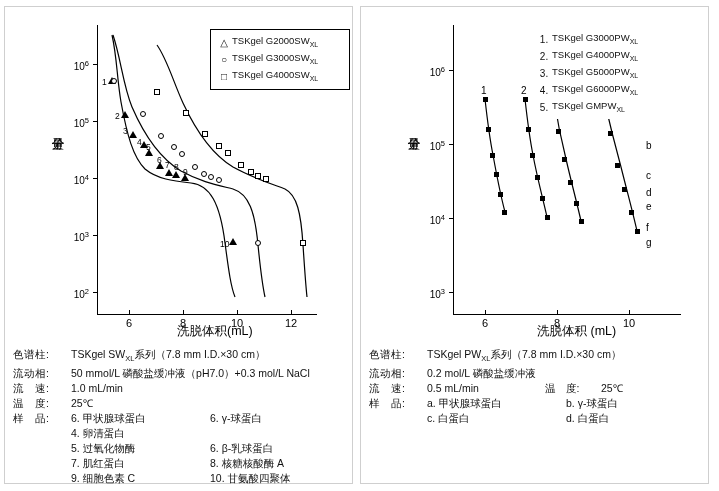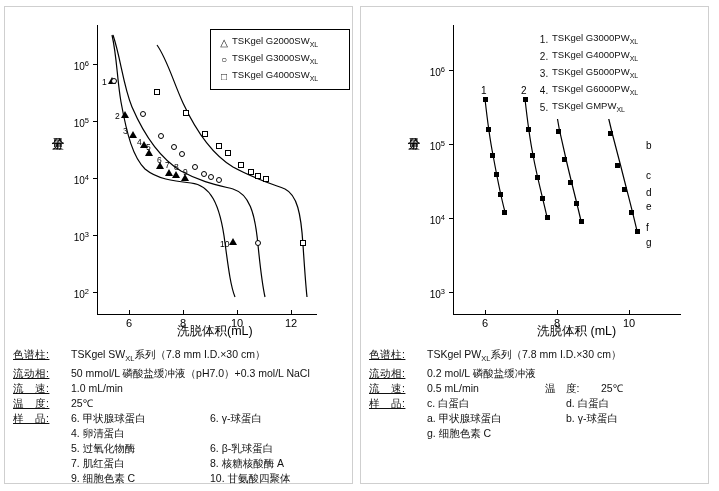--- a/index.html
+++ b/index.html
@@ -53,21 +53,21 @@
   .pt-circ{position:absolute;width:6px;height:6px;border:1px solid #000;border-radius:50%;background:#fff;margin-left:-3px;margin-top:-3px;box-sizing:border-box;}
   .pt-sqo{position:absolute;width:6px;height:6px;border:1px solid #000;background:#fff;margin-left:-3px;margin-top:-3px;box-sizing:border-box;}
   .ptlabel{position:absolute;font-size:8.5px;color:#000;}
 
   svg.curves{position:absolute;left:0;top:0;overflow:visible;}
 
   .caption{position:absolute;left:8px;width:336px;font-size:10.5px;line-height:15px;color:#111;}
   #caption-left{top:340px;}
   #caption-right{top:340px;}
   .cap-row{display:flex;}
-  .cap-key{width:58px;flex:0 0 58px;letter-spacing:0.5px;text-decoration:underline;}
+  .cap-key{width:58px;flex:0 0 58px;letter-spacing:0.5px;}
   .cap-val{flex:1;}
   .cap-val sub{font-size:7.5px;}
   .cap-val-inline{display:flex;}
   .sample-list{margin-left:0;}
   .sample-row{display:flex;}
   .sample-col{width:50%;}
 </style>
 </head>
 <body>
 
@@ -329,29 +329,28 @@
         <div class="cap-val cap-val-inline">
           <span style="width:118px;display:inline-block;">0.5 mL/min</span>
           <span style="width:56px;display:inline-block;">温　度:</span>
           <span>25℃</span>
         </div>
       </div>
       <div class="cap-row">
         <div class="cap-key">样　品:</div>
         <div class="cap-val sample-list">
           <div class="sample-row">
+            <div class="sample-col">a. 甲状腺球蛋白</div>
+            <div class="sample-col">b. γ-球蛋白</div>
+          </div>
+          <div class="sample-row">
             <div class="sample-col">c. 白蛋白</div>
             <div class="sample-col">d. 白蛋白</div>
           </div>
           <div class="sample-row">
-            <div class="sample-col">a. 甲状腺球蛋白</div>
-            <div class="sample-col">b. γ-球蛋白</div>
-          </div>
-          <div class="sample-row">
-            <div class="sample-col">g. 细胞色素 C</div>
             <div class="sample-col"></div>
           </div>
         </div>
       </div>
     </div>
   </div>
 
 </div>
 
 </body></html>

